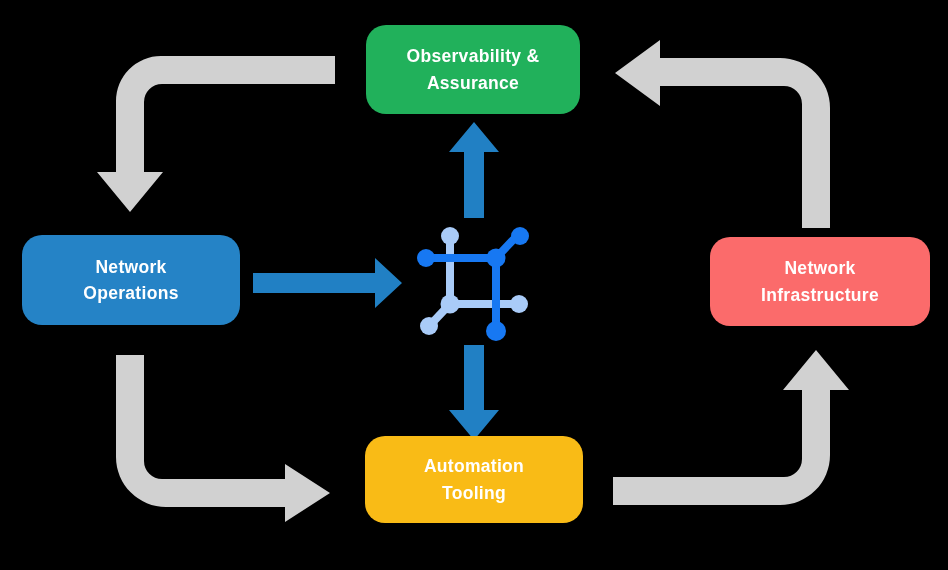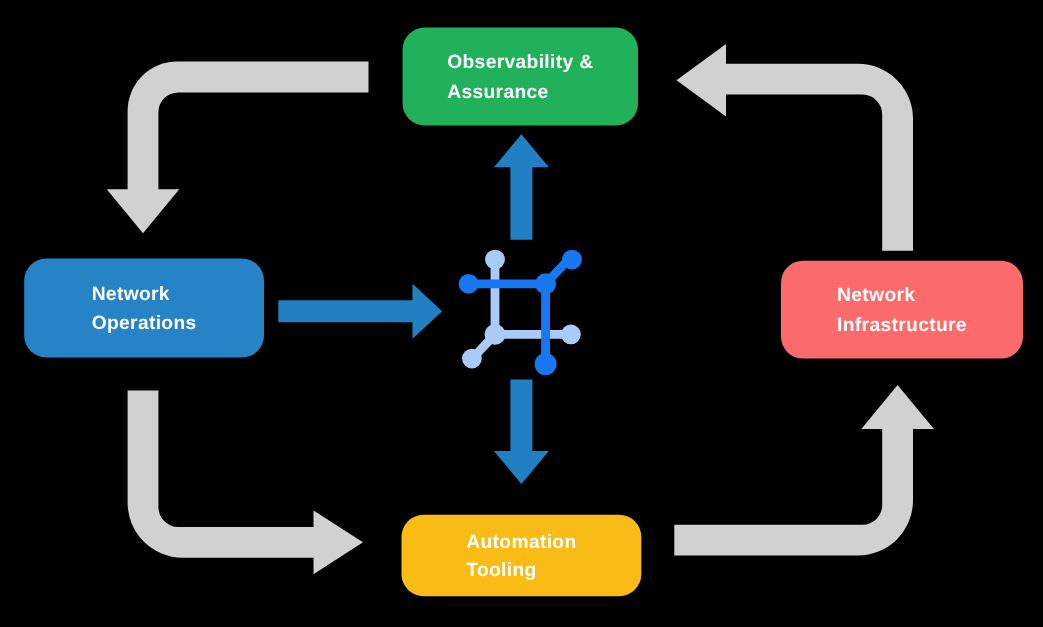--- a/index.html
+++ b/index.html
@@ -25,31 +25,32 @@
   .icon-light-line { stroke: var(--c-icon-light, #a9cbf8); stroke-width: 8; fill: none; stroke-linecap: round; stroke-linejoin: round; }
   .icon-light-dot  { fill: var(--c-icon-light, #a9cbf8); }
   .icon-dark-line  { stroke: var(--c-icon-dark, #1778f2); stroke-width: 8; fill: none; stroke-linecap: round; stroke-linejoin: round; }
   .icon-dark-dot   { fill: var(--c-icon-dark, #1778f2); }
   .node {
     position: absolute;
     border-radius: 20px;
     display: flex;
     align-items: center;
     justify-content: center;
+    text-align: center;
     color: #ffffff;
     font-size: 17.5px;
     font-weight: 600;
     letter-spacing: 0.3px;
     line-height: 1.5;
   }
   .node-label { white-space: pre-line; }
   .node-observability { left: 366px; top: 25px;  width: 214px; height: 89px; background: var(--c-observability, #21b15b); }
   .node-operations    { left: 22px;  top: 235px; width: 218px; height: 90px; background: var(--c-operations, #2583c6); }
   .node-infrastructure{ left: 710px; top: 237px; width: 220px; height: 89px; background: var(--c-infrastructure, #fb6b6b); }
-  .node-automation    { left: 365px; top: 468px; width: 218px; height: 74px; background: var(--c-automation, #f9bb16); }
+  .node-automation    { left: 365px; top: 436px; width: 218px; height: 87px; background: var(--c-automation, #f9bb16); }
 </style>
 </head>
 <body>
 
 <div class="stage">
 
   <svg class="diagram-svg" viewBox="0 0 948 570" aria-hidden="true">
 
     <path class="arrow-gray" d="M335,56 L161,56 A45,45 0 0 0 116,101 L116,172 L97,172 L130,212 L163,172 L144,172 L144,102 A18,18 0 0 1 162,84 L335,84 Z"></path>
     <path class="arrow-gray" d="M116,355 L144,355 L144,461 A18,18 0 0 0 162,479 L285,479 L285,464 L330,493 L285,522 L285,507 L166,507 A50,50 0 0 1 116,457 Z"></path>

